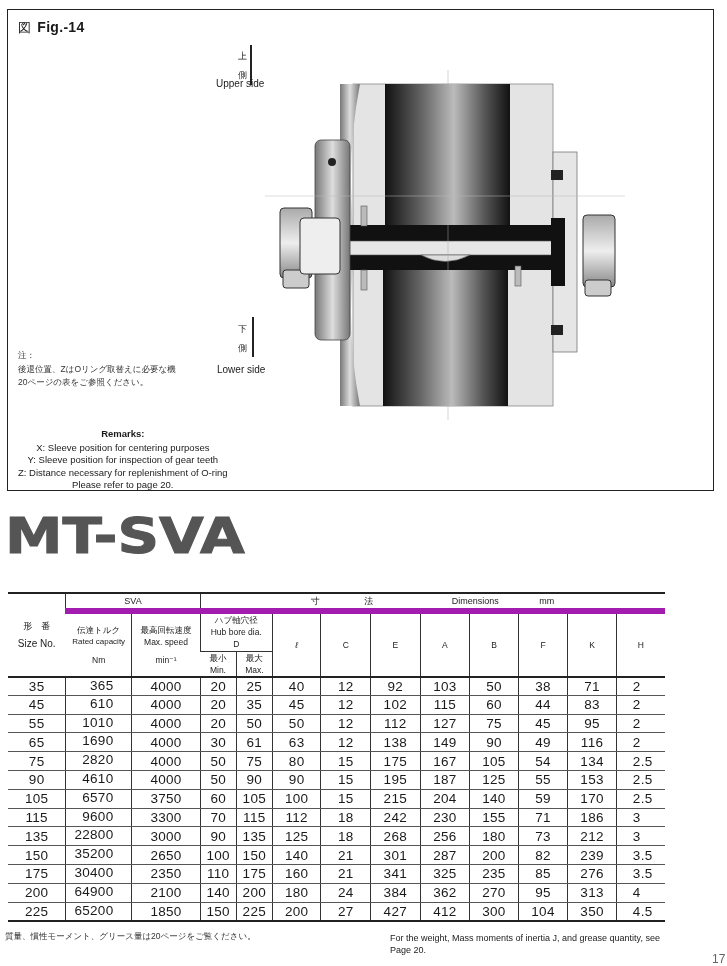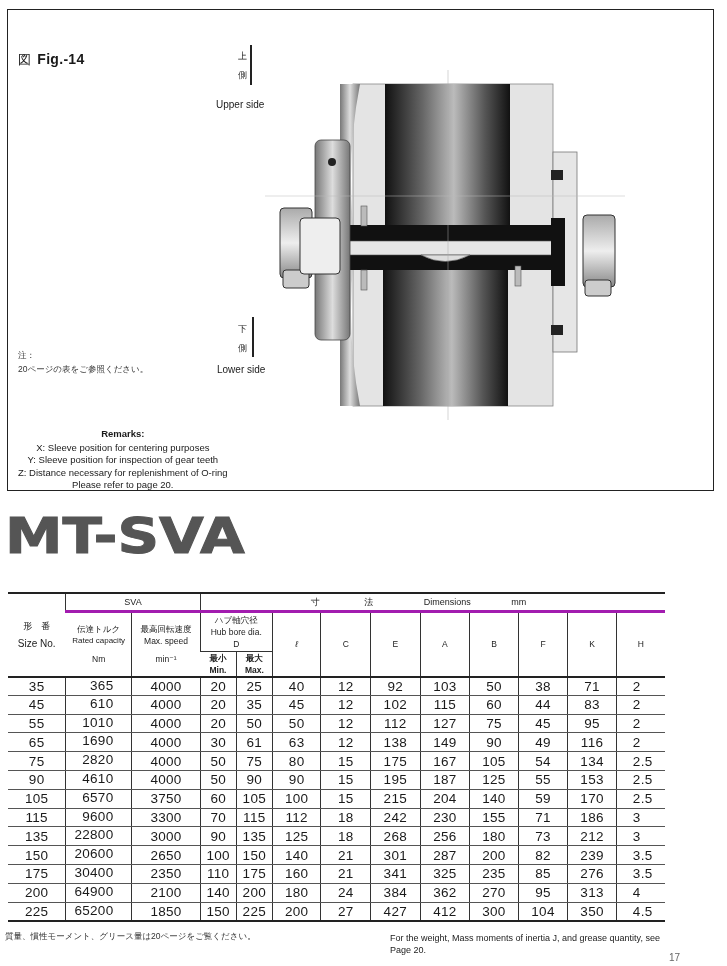--- a/index.html
+++ b/index.html
@@ -1,21 +1,21 @@
 <!DOCTYPE html>
 <html><head>
 <meta charset="utf-8">
 <style>
   * { box-sizing: border-box; margin: 0; padding: 0; }
   html, body { width: 727px; height: 966px; background: #fff; overflow: hidden; }
   body { position: relative; font-family: "Liberation Sans", "DejaVu Sans", sans-serif; color: #1a1a1a; }
 
   
   .fig-box { position: absolute; left: 7px; top: 9px; width: 707px; height: 482px; border: 1.5px solid #222; }
-  .fig-title { position: absolute; left: 10px; top: 9px; font-size: 14px; font-weight: bold; letter-spacing: 0.3px; margin-top: 32px; }
+  .fig-title { position: absolute; left: 10px; top: 9px; font-size: 14px; font-weight: bold; letter-spacing: 0.3px; }
   .fig-title .kanji { font-weight: normal; margin-right: 6px; font-size: 13px; }
 
   .side-label { position: absolute; font-size: 10px; }
   .side-kanji { position: absolute; font-size: 9px; line-height: 19px; text-align: right; width: 14px; }
   .side-line { position: absolute; width: 1.5px; background: #222; }
 
   .notes-jp { position: absolute; left: 10px; top: 339px; font-size: 8.5px; line-height: 13.5px; color: #333; width: 220px; }
   .remarks { position: absolute; left: 10px; top: 418px; font-size: 9.5px; line-height: 12.5px; text-align: center; }
   .remarks .head { font-weight: bold; margin-bottom: 1px; }
 
@@ -23,59 +23,60 @@
   .drawing { position: absolute; left: 265px; top: 70px; width: 360px; height: 350px; }
 
   
   .product-title { position: absolute; left: 5px; top: 512px; font-size: 49px; font-weight: 900; color: #555; letter-spacing: 0px; font-family: "DejaVu Sans", sans-serif; transform: scaleX(1.18); transform-origin: left; line-height: 1; -webkit-text-stroke: 1px #555; }
 
   
   table.spec { position: absolute; left: 8px; top: 592px; width: 657px; border-collapse: collapse; font-size: 13.5px; }
   table.spec th, table.spec td { border-left: 1px solid #333; text-align: center; padding: 0; }
   table.spec tr > :first-child { border-left: none; }
   table.spec thead th { font-weight: normal; font-size: 8.5px; line-height: 12px; color: #222; }
-  table.spec thead tr.r1 th { height: 18px; border-bottom: 3px solid #a21caf; font-size: 9px; }
+  table.spec thead tr.r1 th { height: 18px; border-bottom: 6px solid #a21caf; font-size: 9px; }
   table.spec thead tr.r2 th { height: 40px; margin-top: 20px; }
-  table.spec thead tr.r3 th { height: 16px; border-top: 1px solid #333; font-weight: bold; }
+  table.spec thead tr.r3 th { height: 16px; border-top: 1px solid #333; }
   table.spec thead { border-top: 2px solid #222; border-bottom: 2px solid #222; }
   table.spec tbody td { height: 18.8px; font-size: 13.5px; letter-spacing: 0.3px; border-bottom: 1px solid #555; }
   table.spec tbody tr:last-child td { border-bottom: 2px solid #222; }
   td.rcap { text-align: right !important; padding-right: 18px !important; vertical-align: top; line-height: 15px; }
   td.h { text-align: left !important; padding-left: 16px !important; }
   .dim-title { text-align: left !important; padding-left: 0 !important; }
   .dim-title span { display: inline-block; }
 
   .footer-jp { position: absolute; left: 5px; top: 931px; font-size: 8.5px; color: #333; }
   .footer-en { position: absolute; left: 390px; top: 932px; font-size: 9px; line-height: 12px; color: #222; width: 290px; }
-  .page-num { position: absolute; left: 669px; top: 952px; font-size: 10px; color: #666; }
+  .page-num { position: absolute; left: 712px; top: 952px; font-size: 12px; color: #666; }
 </style>
 </head>
 <body>
 
 <div class="fig-box">
   <div class="fig-title">
     <span class="kanji">図</span><span>Fig.-14</span>
   </div>
 
   <div class="side-kanji" style="left:225px; top:37px;">
     <div>上</div>
     <div>側</div>
   </div>
   <div class="side-line" style="left:242px; top:35px; height:40px;"></div>
-  <div class="side-label" style="left:208px; top:89px;">Upper side</div>
+  <div class="side-label" style="left:208px; top:68px;">Upper side</div>
 
   <div class="side-kanji" style="left:225px; top:310px;">
     <div>下</div>
     <div>側</div>
   </div>
   <div class="side-line" style="left:244px; top:307px; height:40px;"></div>
   <div class="side-label" style="left:209px; top:354px;">Lower side</div>
 
   <div class="notes-jp">
     <div>注：</div>
+    <div>後退位置、ZはOリング取替えに必要な機</div>
     <div>20ページの表をご参照ください。</div>
   </div>
 
   <div class="remarks">
     <div class="head">Remarks:</div>
     <div>X: Sleeve position for centering purposes</div>
     <div>Y: Sleeve position for inspection of gear teeth</div>
     <div>Z: Distance necessary for replenishment of O-ring</div>
     <div>Please refer to page 20.</div>
   </div>
@@ -161,21 +162,21 @@
   <thead>
     <tr class="r1">
       <th rowspan="3" style="border-bottom:none;">
         <div style="font-size:9px; margin-bottom:6px;">形　番</div>
         <div style="font-size:10px;">Size No.</div>
       </th>
       <th colspan="2">SVA</th>
       <th colspan="10" class="dim-title">
         <span style="margin-left:110px;">寸</span>
         <span style="margin-left:42px;">法</span>
-        <span style="margin-left:48px;">Dimensions</span>
+        <span style="margin-left:76px;">Dimensions</span>
         <span style="margin-left:38px;">mm</span>
       </th>
     </tr>
     <tr class="r2">
       <th rowspan="2">
         <div>伝達トルク</div>
         <div style="font-size:8px;">Rated capacity</div>
         <div style="margin-top:6px;">Nm</div>
       </th>
       <th rowspan="2">
@@ -339,21 +340,21 @@
         <td>18</td>
         <td>268</td>
         <td>256</td>
         <td>180</td>
         <td>73</td>
         <td>212</td>
         <td class="h">3</td>
       </tr>
       <tr>
         <td>150</td>
-        <td class="rcap">20600</td>
+        <td class="rcap">35200</td>
         <td>2650</td>
         <td>100</td>
         <td>150</td>
         <td>140</td>
         <td>21</td>
         <td>301</td>
         <td>287</td>
         <td>200</td>
         <td>82</td>
         <td>239</td>

